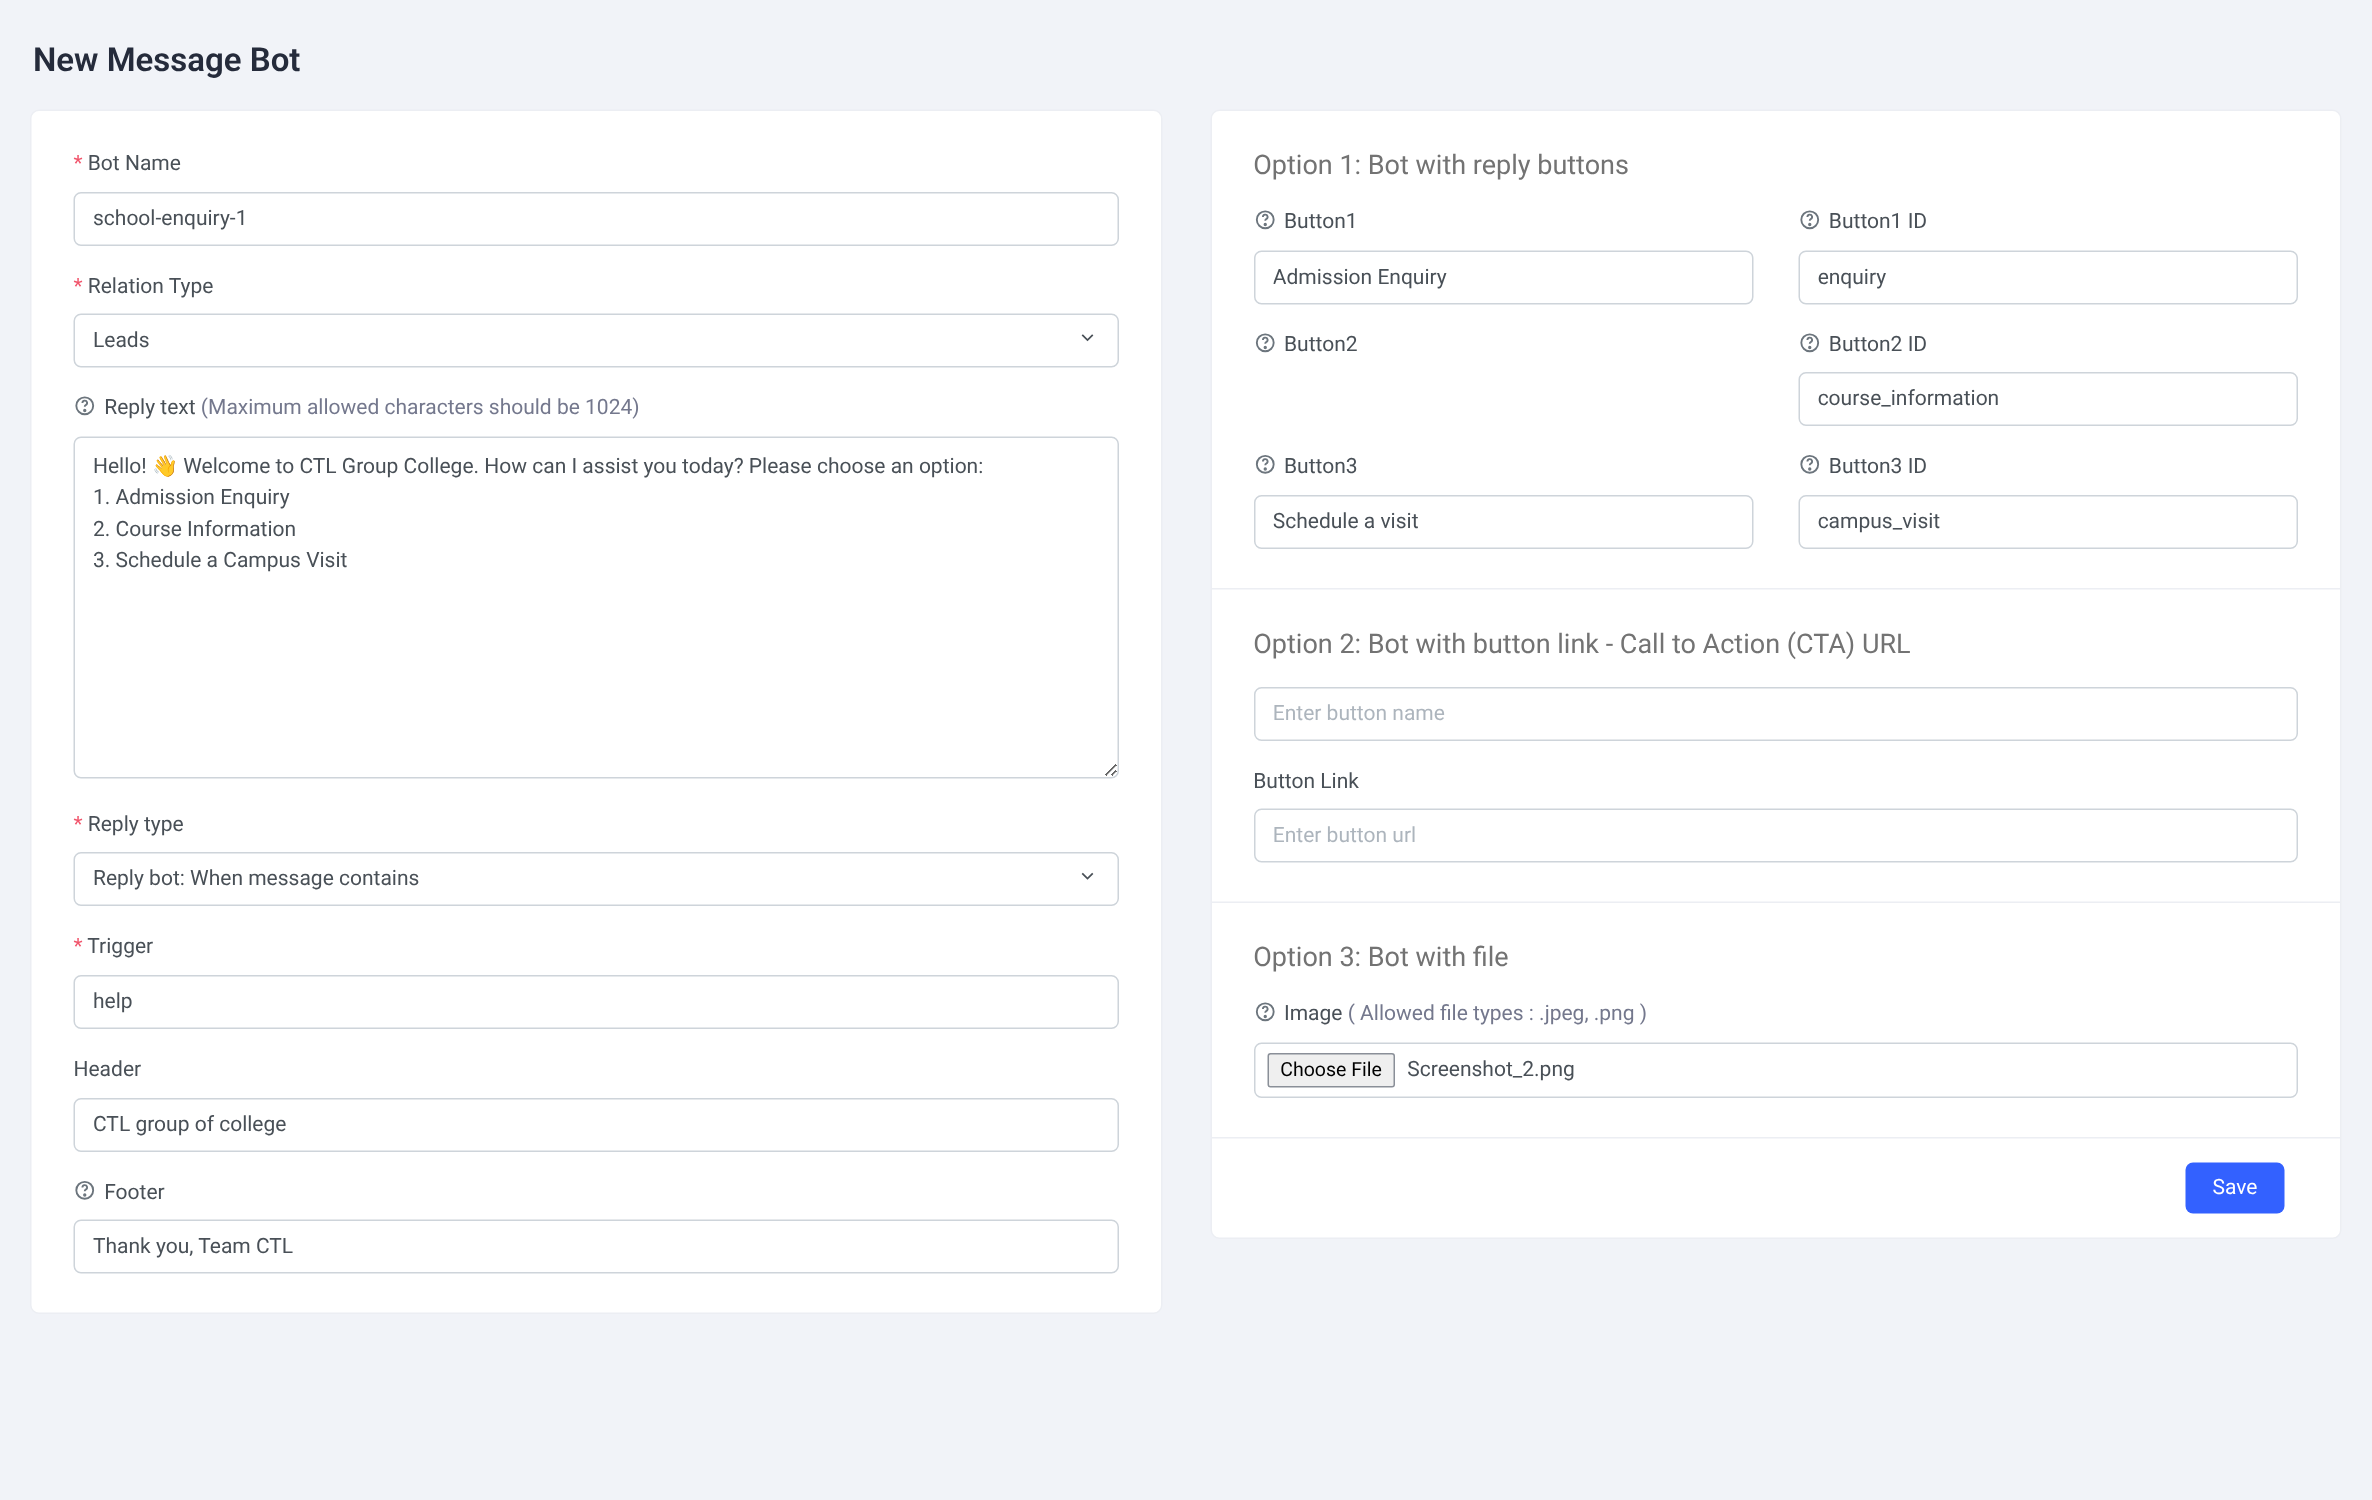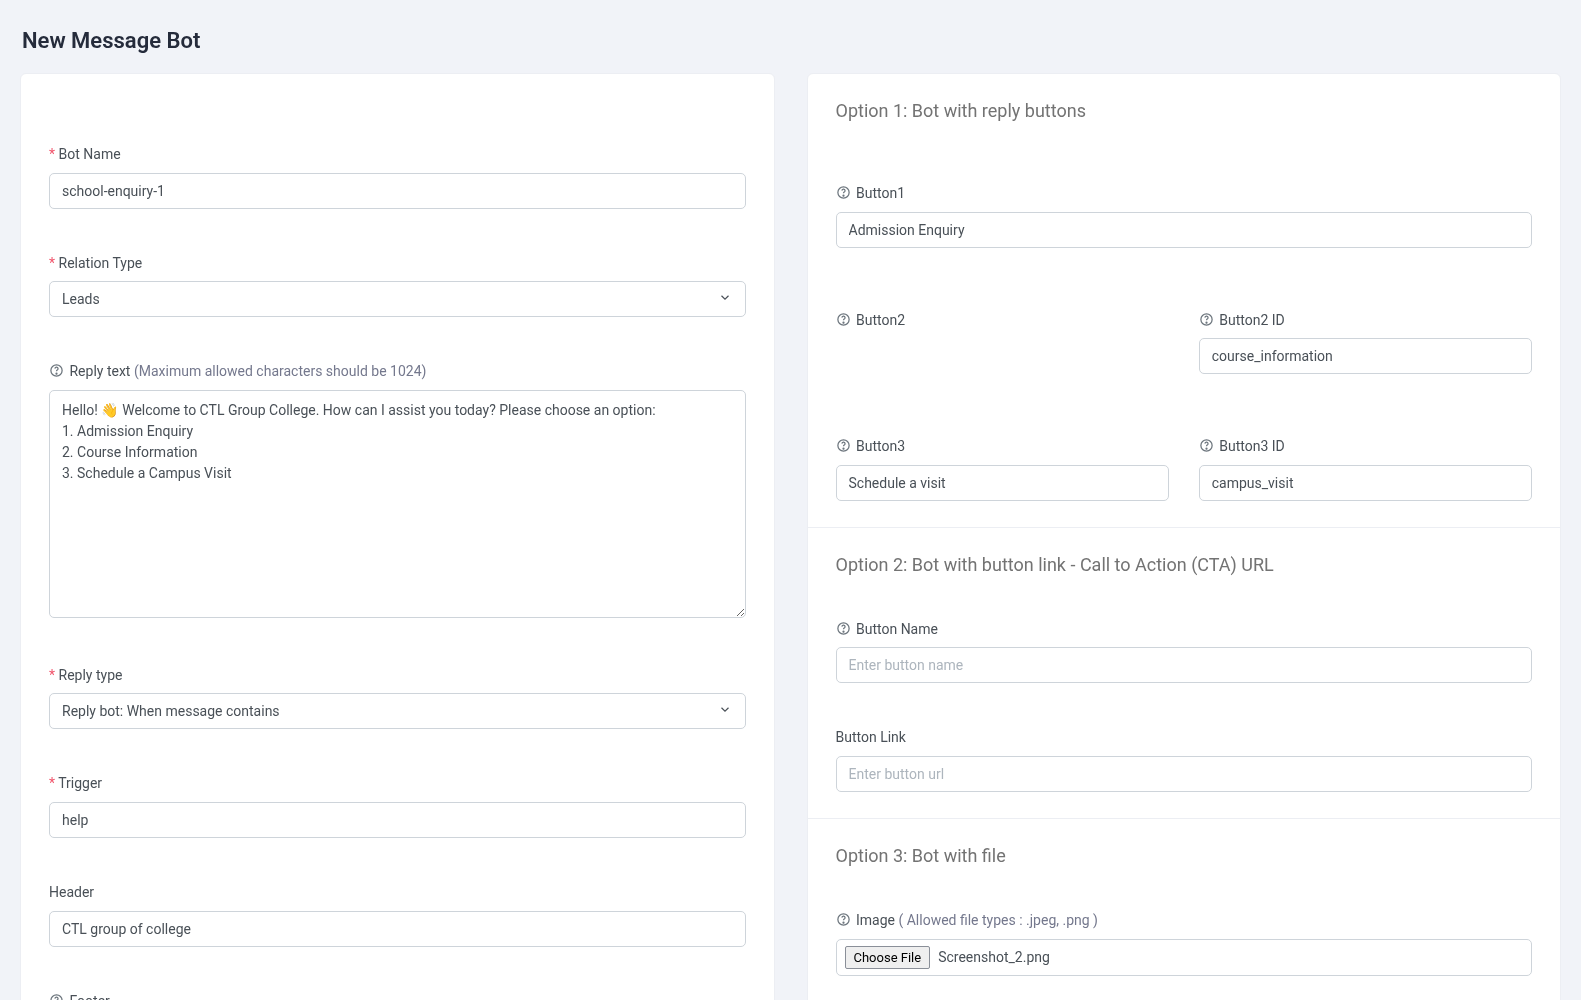--- a/index.html
+++ b/index.html
@@ -36,21 +36,20 @@
   .section-border {
     border-top: 1px solid #eceef3;
   }
   .form-group { margin-bottom: 18px; }
   .form-label {
     display: block;
     font-size: 14px;
     color: #495057;
     margin-bottom: 8px;
     line-height: 1.4;
-    margin-top: 45px;
   }
   .required::before {
     content: "* ";
     color: #f1556c;
   }
   .help-icon {
     display: inline-block;
     width: 15px;
     height: 15px;
     vertical-align: -2px;
@@ -238,20 +237,33 @@
                 <svg viewBox="0 0 24 24" fill="none" stroke="#6c757d" stroke-width="2">
                     <circle cx="12" cy="12" r="9"></circle>
                     <path d="M9.5 9a2.5 2.5 0 1 1 3.5 2.3c-.8.4-1 .9-1 1.7"></path>
                     <circle cx="12" cy="17" r="0.8" fill="#6c757d"></circle>
                   </svg>
               </span>
               <span>Button1</span>
             </label>
             <input type="text" class="form-control" value="Admission Enquiry" style="">
           </div>
+          <div class="form-group">
+            <label class="form-label">
+              <span class="help-icon">
+                <svg viewBox="0 0 24 24" fill="none" stroke="#6c757d" stroke-width="2">
+                    <circle cx="12" cy="12" r="9"></circle>
+                    <path d="M9.5 9a2.5 2.5 0 1 1 3.5 2.3c-.8.4-1 .9-1 1.7"></path>
+                    <circle cx="12" cy="17" r="0.8" fill="#6c757d"></circle>
+                  </svg>
+              </span>
+              <span>Button1 ID</span>
+            </label>
+            <input type="text" class="form-control" value="enquiry" style="">
+          </div>
         </div>
 
         <div class="row2">
           <div class="form-group">
             <label class="form-label">
               <span class="help-icon">
                 <svg viewBox="0 0 24 24" fill="none" stroke="#6c757d" stroke-width="2">
                     <circle cx="12" cy="12" r="9"></circle>
                     <path d="M9.5 9a2.5 2.5 0 1 1 3.5 2.3c-.8.4-1 .9-1 1.7"></path>
                     <circle cx="12" cy="17" r="0.8" fill="#6c757d"></circle>
@@ -302,30 +314,20 @@
             </label>
             <input type="text" class="form-control" value="campus_visit" style="">
           </div>
         </div>
       </div>
 
       <div class="card-body section-border">
         <div class="section-title">Option 2: Bot with button link - Call to Action (CTA) URL</div>
 
         <div class="form-group">
-          <label class="form-label">
-            <span class="help-icon">
-              <svg viewBox="0 0 24 24" fill="none" stroke="#6c757d" stroke-width="2">
-                  <circle cx="12" cy="12" r="9"></circle>
-                  <path d="M9.5 9a2.5 2.5 0 1 1 3.5 2.3c-.8.4-1 .9-1 1.7"></path>
-                  <circle cx="12" cy="17" r="0.8" fill="#6c757d"></circle>
-                </svg>
-            </span>
-            <span>Button Name</span>
-          </label>
           <input type="text" class="form-control" placeholder="Enter button name" style="">
         </div>
 
         <div class="form-group" style="margin-bottom:0">
           <label class="form-label">Button Link</label>
           <input type="text" class="form-control" placeholder="Enter button url" style="">
         </div>
       </div>
 
       <div class="card-body section-border">

